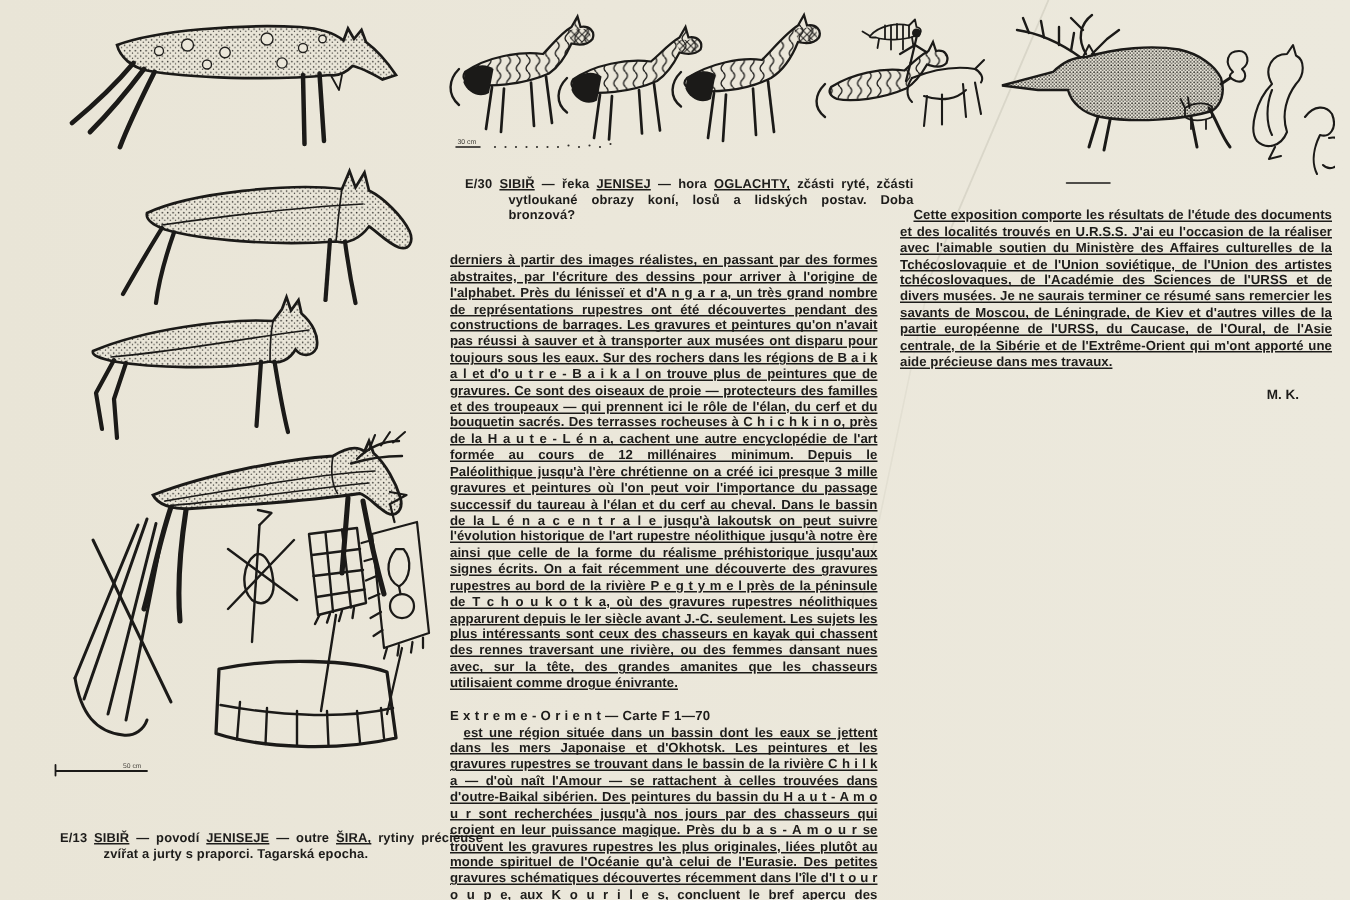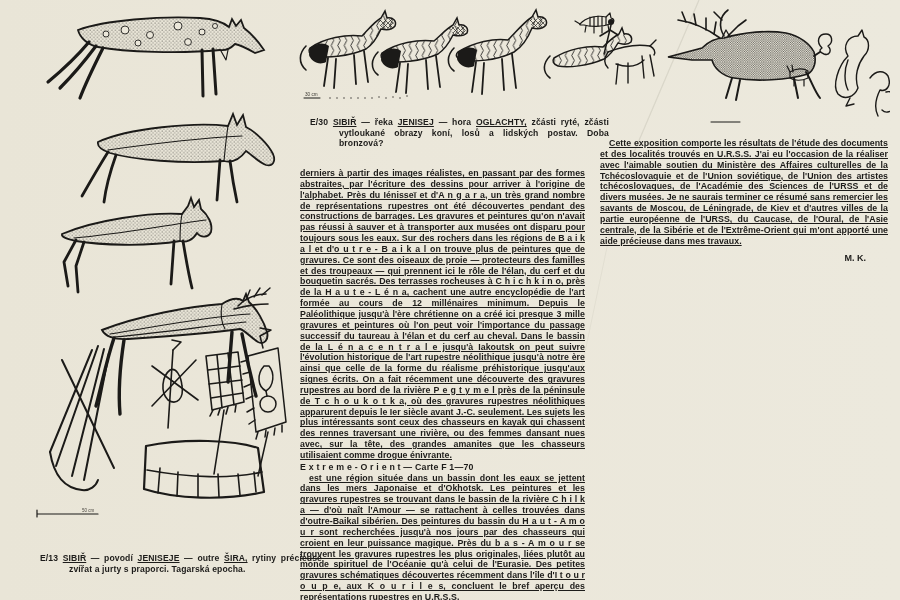--- a/index.html
+++ b/index.html
@@ -19,25 +19,25 @@
   .mid-cap{left:310px;top:117px;width:270px;}
   .article{position:absolute;left:300px;top:168px;width:285px;}
   .closing{position:absolute;left:600px;top:138px;width:288px;}
   .para{
     font:700 8.8px/10.85px "Liberation Sans", sans-serif;
     text-align:justify;letter-spacing:.04px;text-decoration:underline;
   }
   .para.indent{text-indent:9px;}
   .heading{
     font:700 8.8px/10.85px "Liberation Sans", sans-serif;
-    letter-spacing:.2px;margin-top:1px;
+    letter-spacing:.2px;margin-top:11px;
   }
   .sig{
     font:700 9px/11px "Liberation Sans", sans-serif;
-    text-align:right;padding-right:22px;margin-top:7px;
+    text-align:right;padding-right:22px;margin-top:12px;
   }
   .ink{stroke:#1b1a18;fill:none;stroke-linecap:round;stroke-linejoin:round;}
 </style>
 </head>
 <body>
 
 <div class="page">
 
   <svg style="left:0;top:0" width="900" height="600" viewBox="0 0 900 600">
     <line x1="699" y1="0" x2="620" y2="185" stroke="rgba(60,55,40,0.10)" stroke-width="1.2"></line>

